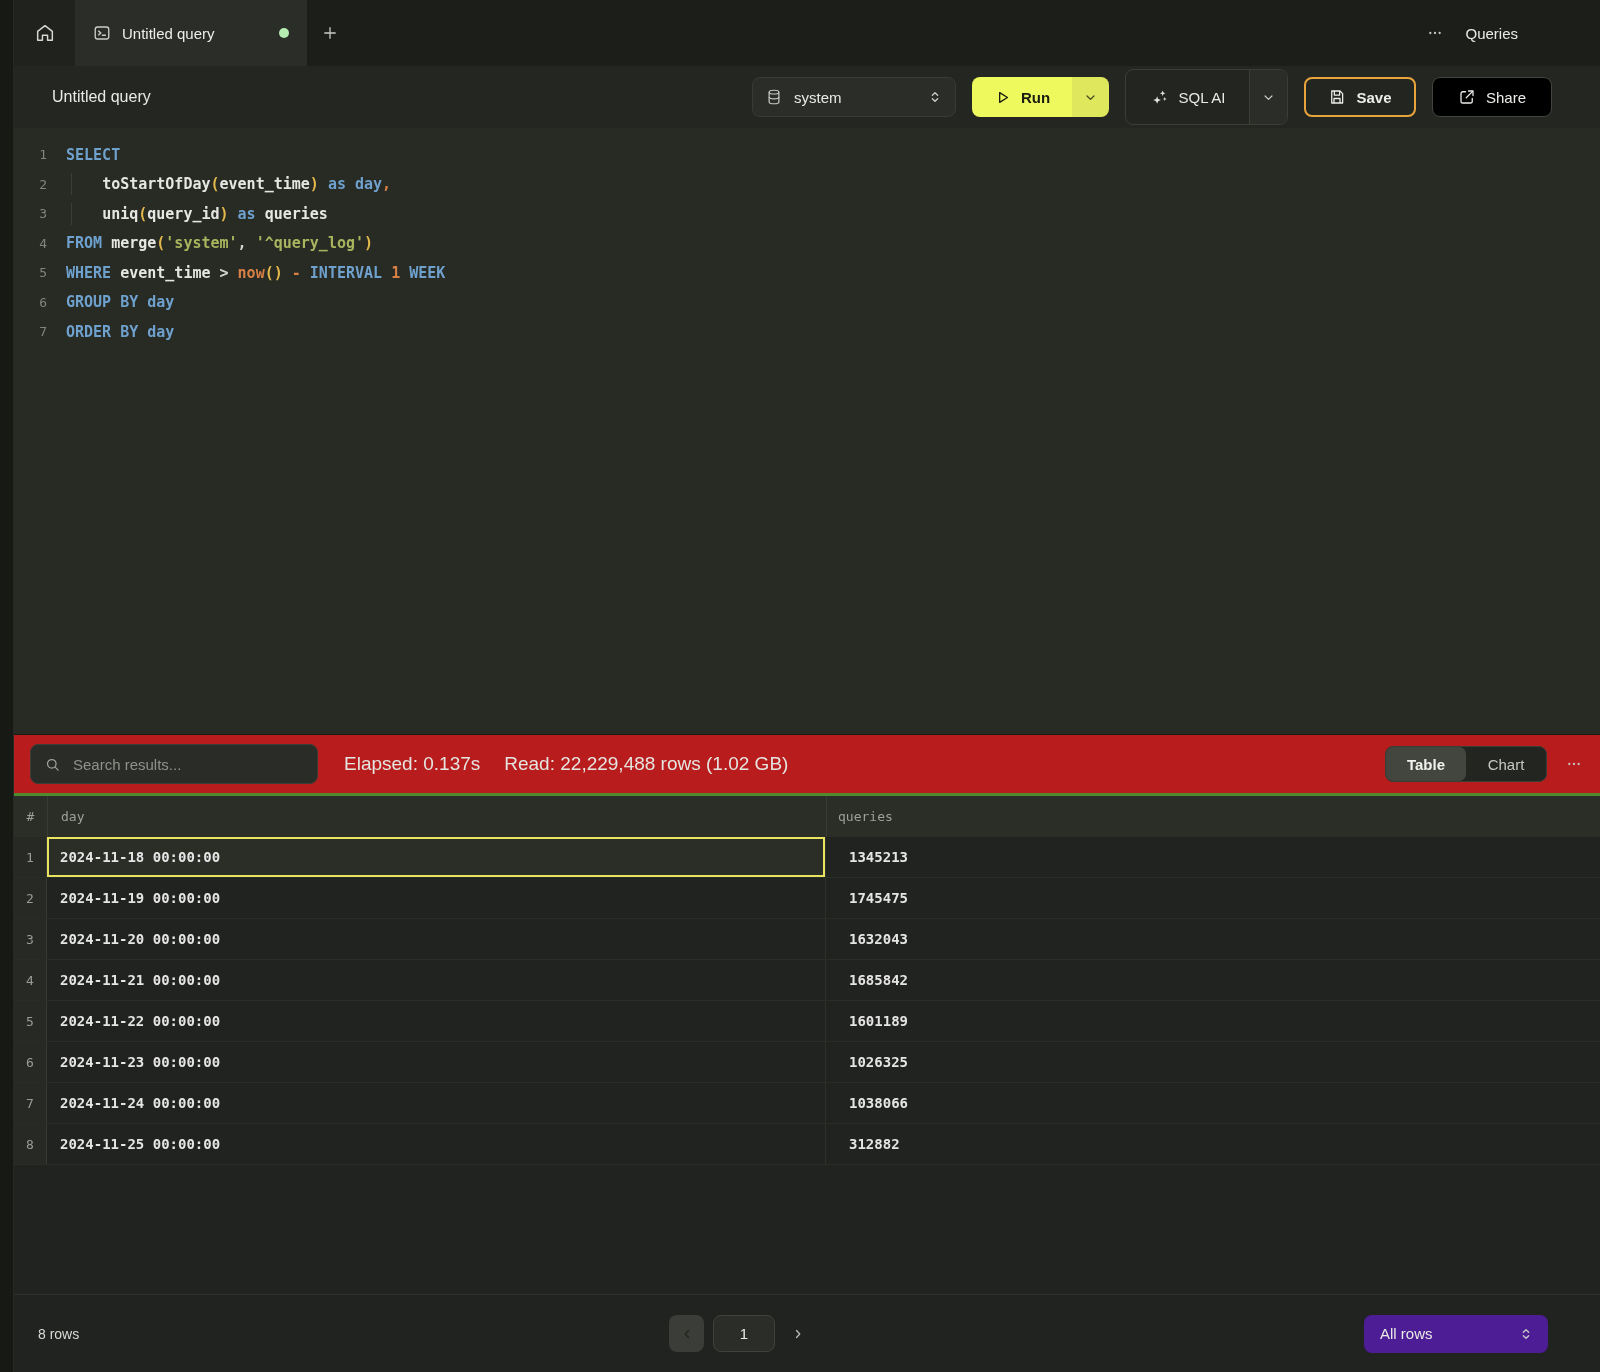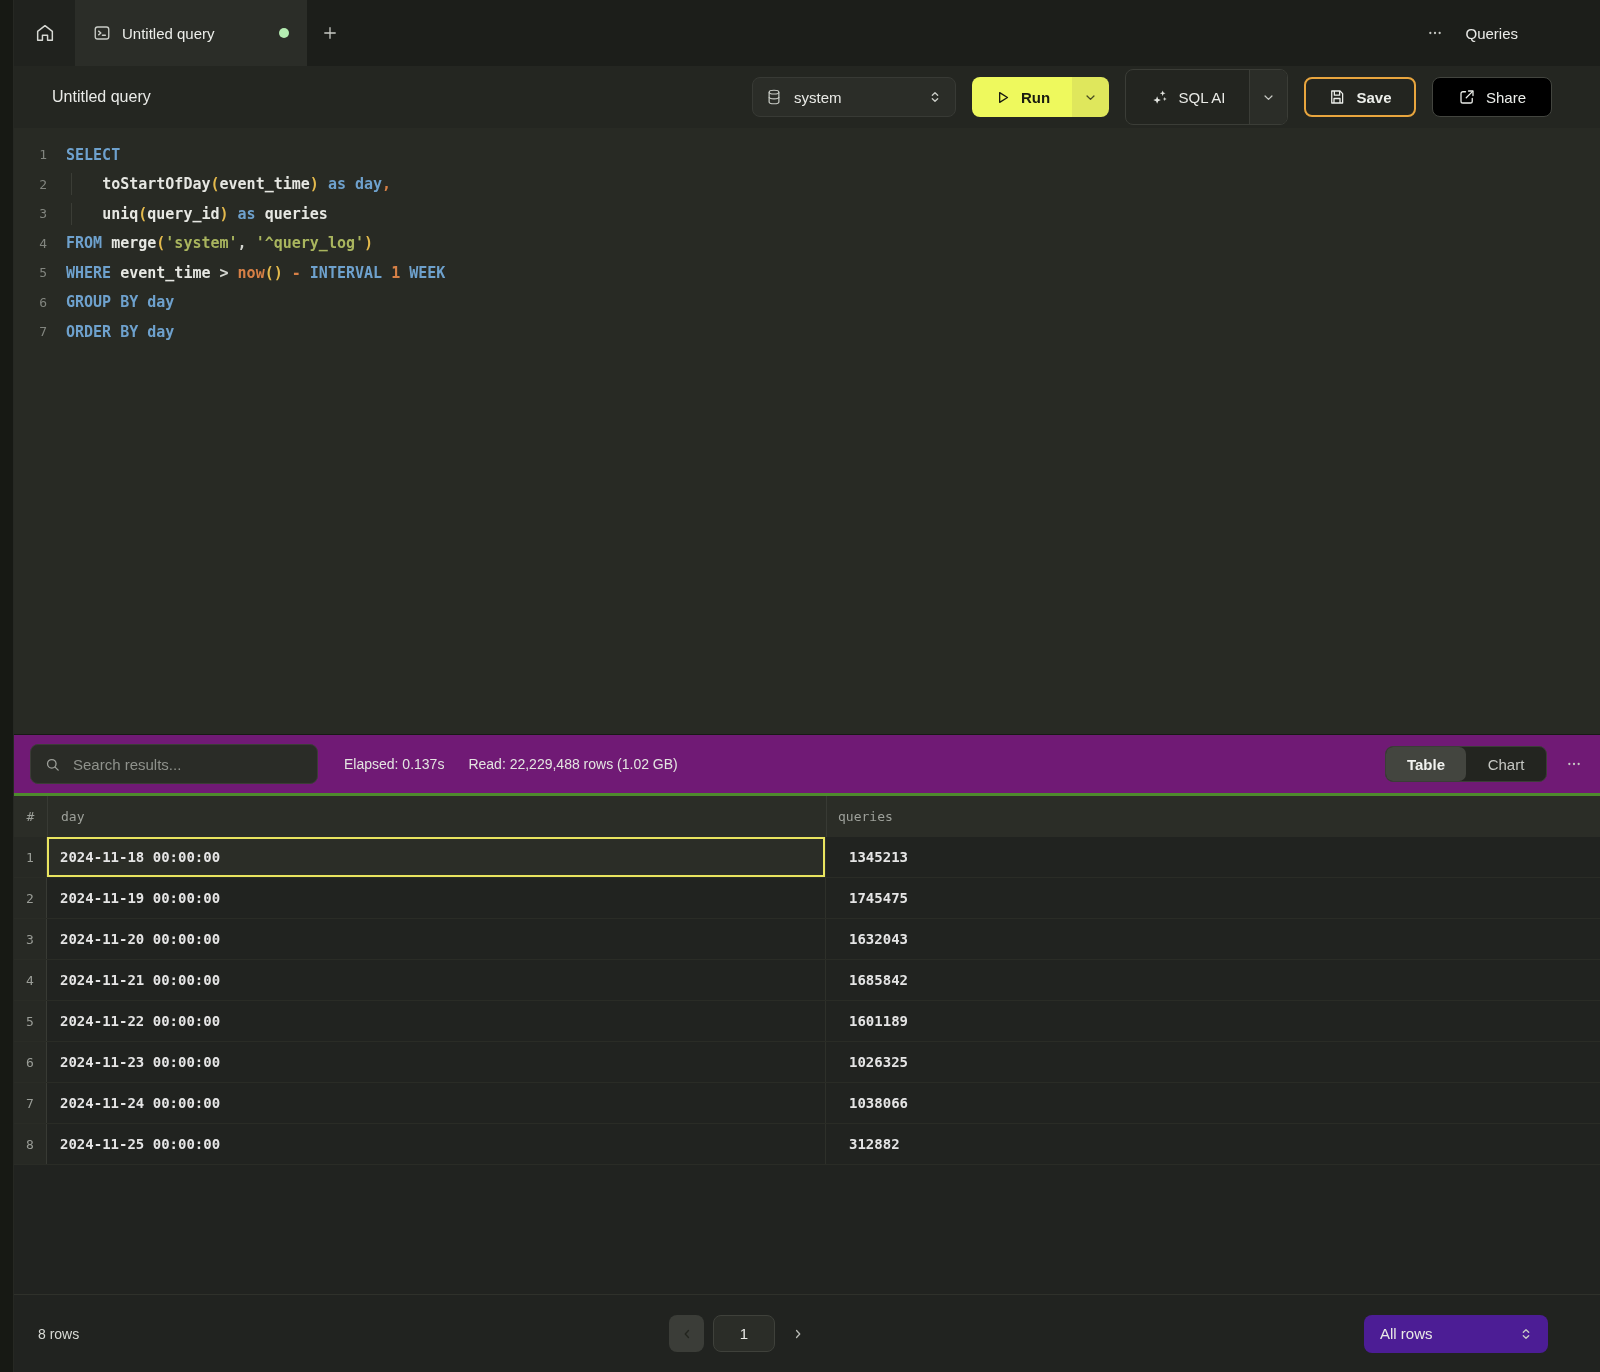--- a/index.html
+++ b/index.html
@@ -51,25 +51,25 @@
   .code { position:relative; white-space:pre; flex:1; padding-left:4px; }
   .guide { position:absolute; left:9px; top:-2px; bottom:-2px; width:1px; background:#3b3d36; }
   .tk-kw { color:#6ea1cd; }
   .tk-id { color:#e6e7e2; font-weight:700; }
   .tk-pa { color:#e3b94c; font-weight:700; }
   .tk-st { color:#a9b55e; }
   .tk-nu { color:#d78046; }
   .tk-pl { color:#d4d6d0; }
 
   
-  .results-toolbar { height:59px; background:#701a75; border-top:1px solid #181a16; display:flex; align-items:center; padding:0 16px; }
+  .results-toolbar { height:59px; background:#b91c1c; border-top:1px solid #181a16; display:flex; align-items:center; padding:0 16px; }
   .search-box { width:288px; height:40px; background:#2a2c27; border:1px solid #3b3d37; border-radius:8px; display:flex; align-items:center; gap:10px; padding:0 13px; }
   .search-box input { flex:1; background:transparent; border:none; outline:none; color:#d7d9d4; font-size:15px; font-family:"Liberation Sans", sans-serif; }
   .search-box input::placeholder { color:#8f928c; }
-  .meta { font-size:14px; font-weight:500; color:#e4e5e1; white-space:nowrap; }
+  .meta { font-size:19px; font-weight:500; color:#e4e5e1; white-space:nowrap; }
   .meta.elapsed { margin-left:26px; }
   .meta.read { margin-left:24px; }
   .seg { margin-left:auto; display:flex; align-items:center; height:36px; border:1px solid #3b3d37; border-radius:8px; background:#232520; padding:0; }
   .seg button { width:80px; height:34px; border:none; background:transparent; color:#c6c8c3; font-size:15px; font-family:"Liberation Sans", sans-serif; border-radius:7px; cursor:pointer; }
   .seg button.active { background:#43453f; color:#f1f2ef; font-weight:600; }
   .res-dots { margin-left:17px; }
 
   .green-line { height:3px; background:#4d8b2d; }
 
   

